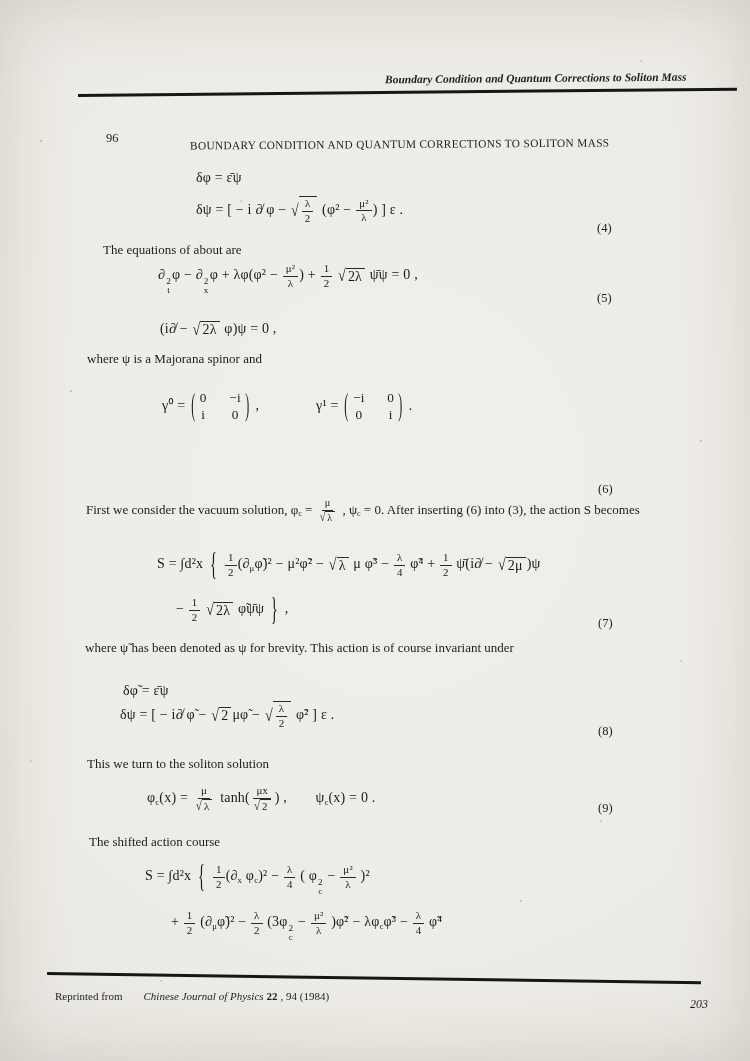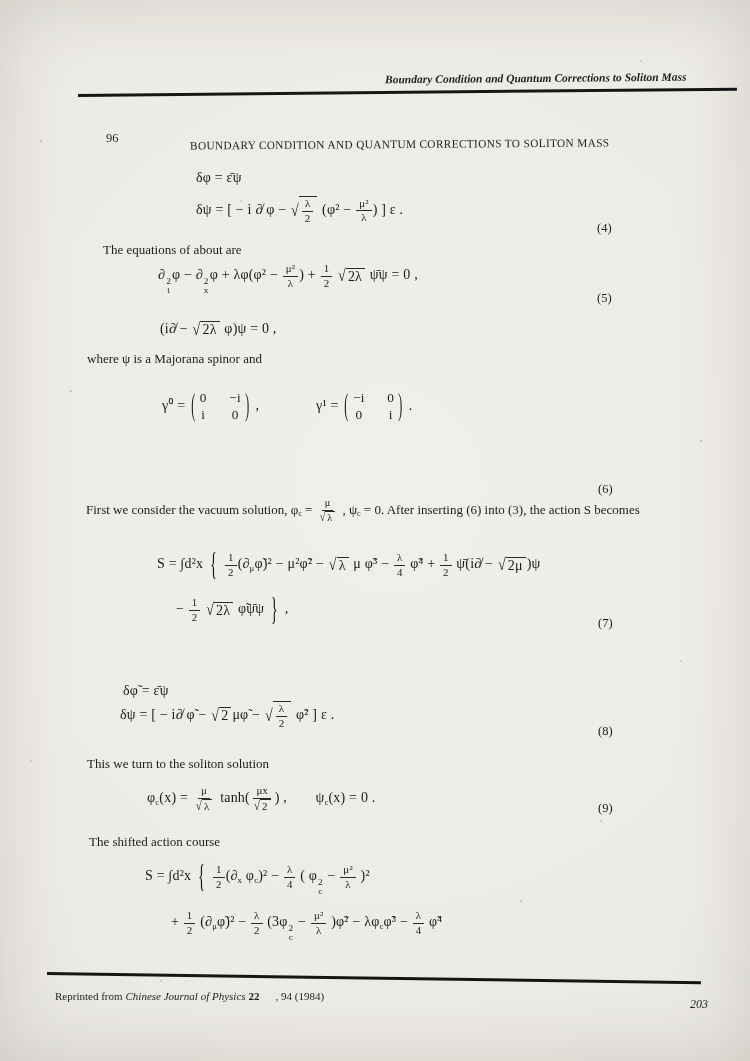--- a/index.html
+++ b/index.html
@@ -13,22 +13,22 @@
   .rule{position:absolute;background:#161616;transform-origin:left center}
   .hdr-title{position:absolute;font-style:italic;font-weight:bold;font-size:11.5px;white-space:nowrap;transform:rotate(-0.5deg)}
   .run-title{position:absolute;font-size:11.3px;letter-spacing:0.35px;white-space:nowrap;transform:rotate(-0.4deg)}
   .pageno{position:absolute;font-size:12.5px}
   .para{position:absolute;font-size:13px;white-space:nowrap;color:#1c1c1c}
   .para.wrap{white-space:normal;text-align:justify;line-height:1.6}
   .para.tight{font-size:12.5px;letter-spacing:-0.2px}
   .eq{position:absolute;font-family:Liberation Serif, serif;font-size:14px;white-space:nowrap;color:#1a1a1d;letter-spacing:0.2px}
   .eqno{position:absolute;font-size:12.5px;color:#222;font-family:"Liberation Serif",serif}
   .footer{position:absolute;font-size:11px;white-space:nowrap}
-  .footer i{margin:0 3px 0 3px}
-  .footer b{margin-right:16px}
+  .footer i{margin:0 3px 0 21px}
+  .footer b{margin-right:3px}
   
   .fr{display:inline-flex;flex-direction:column;align-items:center;vertical-align:middle;font-size:0.78em;line-height:1.25;text-align:center;margin:0 1px}
   .fr .nu{border-bottom:1px solid #2a2a2a;padding:0 3px}
   .fr .de{padding:0 2px}
   .sq{display:inline-flex;align-items:center;vertical-align:middle;margin:0 1px}
   .sq .sg{transform:scaleY(1.2);display:inline-block}
   .sq .rd{border-top:1.2px solid #2a2a2a;padding:0 3px 0 2px}
   .kk{display:inline-flex;flex-direction:column;align-items:center;vertical-align:-0.45em;font-size:0.66em;line-height:1.05;margin:0 1px}
   .mx{display:inline-grid;grid-template-columns:auto auto;column-gap:1.7em;row-gap:2px;text-align:center;vertical-align:middle;font-size:0.95em;line-height:1.15;margin:0 2px}
   .bp{display:inline-block;transform:scaleY(2.3) scaleX(0.85);vertical-align:middle;margin:0 2px}
@@ -130,20 +130,21 @@
       </span>)ψ</div>
   <div class="eq" style="left:176px;top:596px">− <span class="fr">
         <span class="nu">1</span>
         <span class="de">2</span>
       </span> <span class="sq">
         <span class="sg">√</span>
         <span class="rd">2λ</span>
       </span> φ̃ψ̄ψ <span class="bb">}</span>  ,</div>
   <div class="eqno" style="left:598px;top:616px">(7)</div>
 
+  <div class="para" style="left:85px;top:640px">where ψ̃ has been denoted as ψ for brevity.  This action is of course invariant under</div>
 
   <div class="eq" style="left:123px;top:683px">δφ̃  =  ε̄ψ</div>
   <div class="eq" style="left:120px;top:701px">δψ = [ − i∂̸ φ̃ − <span class="sq">
         <span class="sg">√</span>
         <span class="rd">2</span>
       </span>μφ̃ − <span class="sq">
         <span class="sg">√</span>
         <span class="rd"><span class="fr">
             <span class="nu">λ</span>
             <span class="de">2</span>

